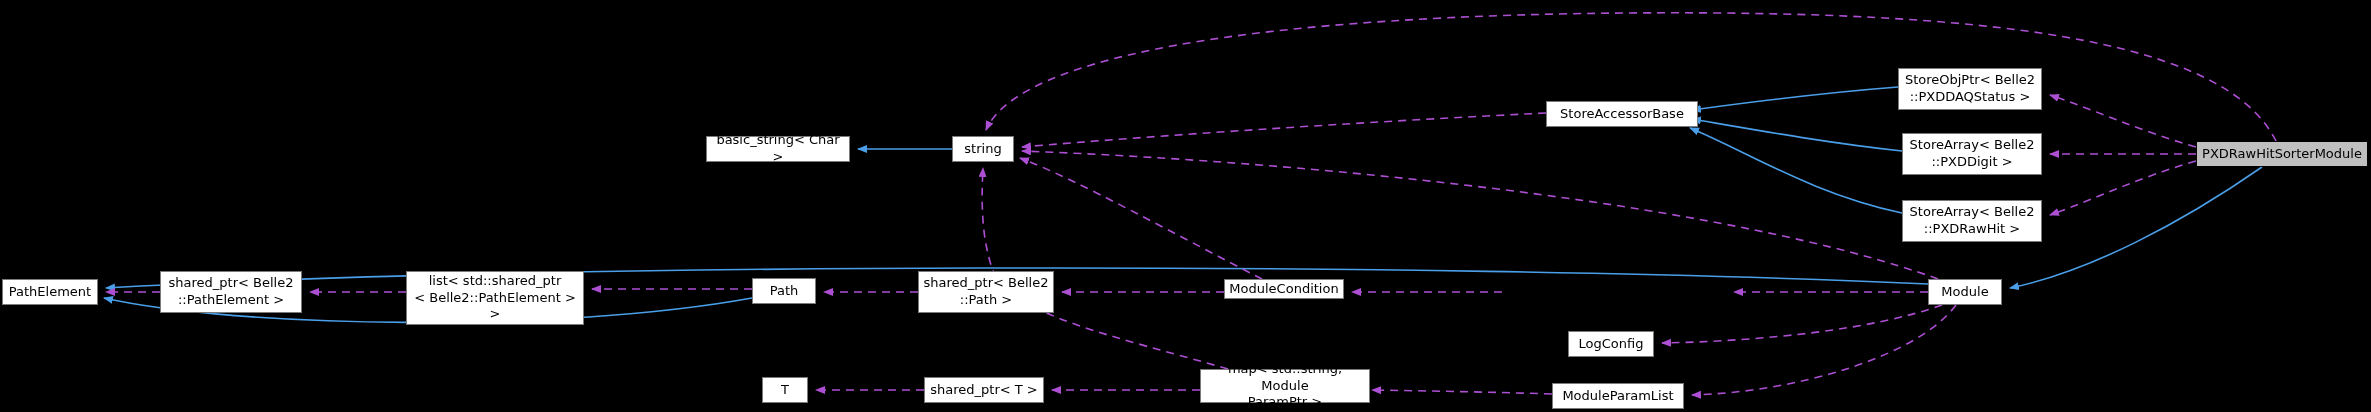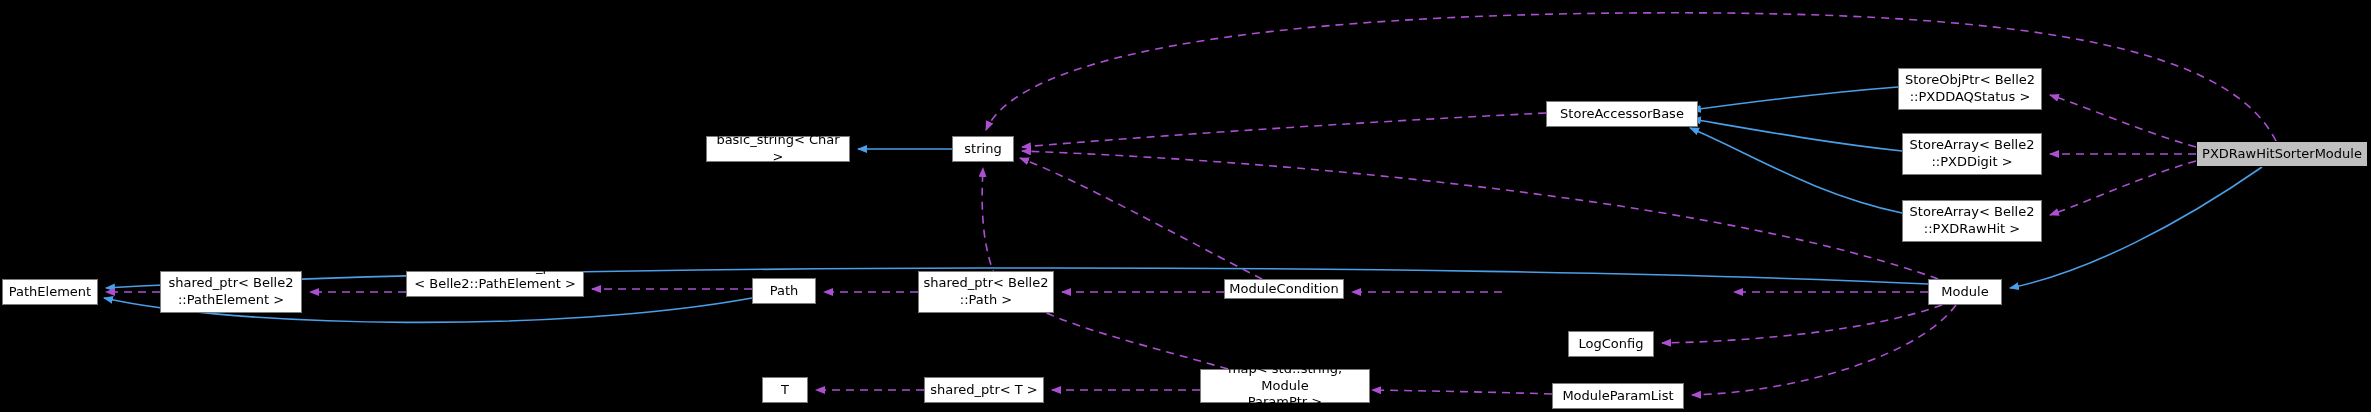--- a/index.html
+++ b/index.html
@@ -65,21 +65,21 @@
     <path class="edge-use" d="M1942,305 C1872,330 1762,341 1662,343" marker-end="url(#arrow-use)"></path>
     <path class="edge-use" d="M1956,305 C1918,356 1798,392 1692,395" marker-end="url(#arrow-use)"></path>
     <path class="edge-use" d="M1552,394 C1490,392 1432,391 1372,390" marker-end="url(#arrow-use)"></path>
     <path class="edge-use" d="M1200,390 L1052,390" marker-end="url(#arrow-use)"></path>
     <path class="edge-use" d="M924,390 L816,390" marker-end="url(#arrow-use)"></path>
   </svg>
 
   <div class="node" style="left:2px;top:279px;width:96px;height:26px">PathElement</div>
   <div class="node" style="left:160px;top:271px;width:142px;height:42px">shared_ptr&lt; Belle2
 ::PathElement &gt;</div>
-  <div class="node" style="left:406px;top:271px;width:178px;height:26px">list&lt; std::shared_ptr
+  <div class="node" style="left:406px;top:271px;width:178px;height:54px">list&lt; std::shared_ptr
 &lt; Belle2::PathElement &gt; &gt;</div>
   <div class="node" style="left:706px;top:136px;width:144px;height:26px">basic_string&lt; Char &gt;</div>
   <div class="node" style="left:952px;top:136px;width:62px;height:26px">string</div>
   <div class="node" style="left:752px;top:278px;width:64px;height:26px">Path</div>
   <div class="node" style="left:918px;top:271px;width:136px;height:42px">shared_ptr&lt; Belle2
 ::Path &gt;</div>
   <div class="node" style="left:1224px;top:279px;width:120px;height:20px">ModuleCondition</div>
   <div class="node" style="left:1546px;top:101px;width:152px;height:26px">StoreAccessorBase</div>
   <div class="node" style="left:1898px;top:68px;width:144px;height:42px">StoreObjPtr&lt; Belle2
 ::PXDDAQStatus &gt;</div>

